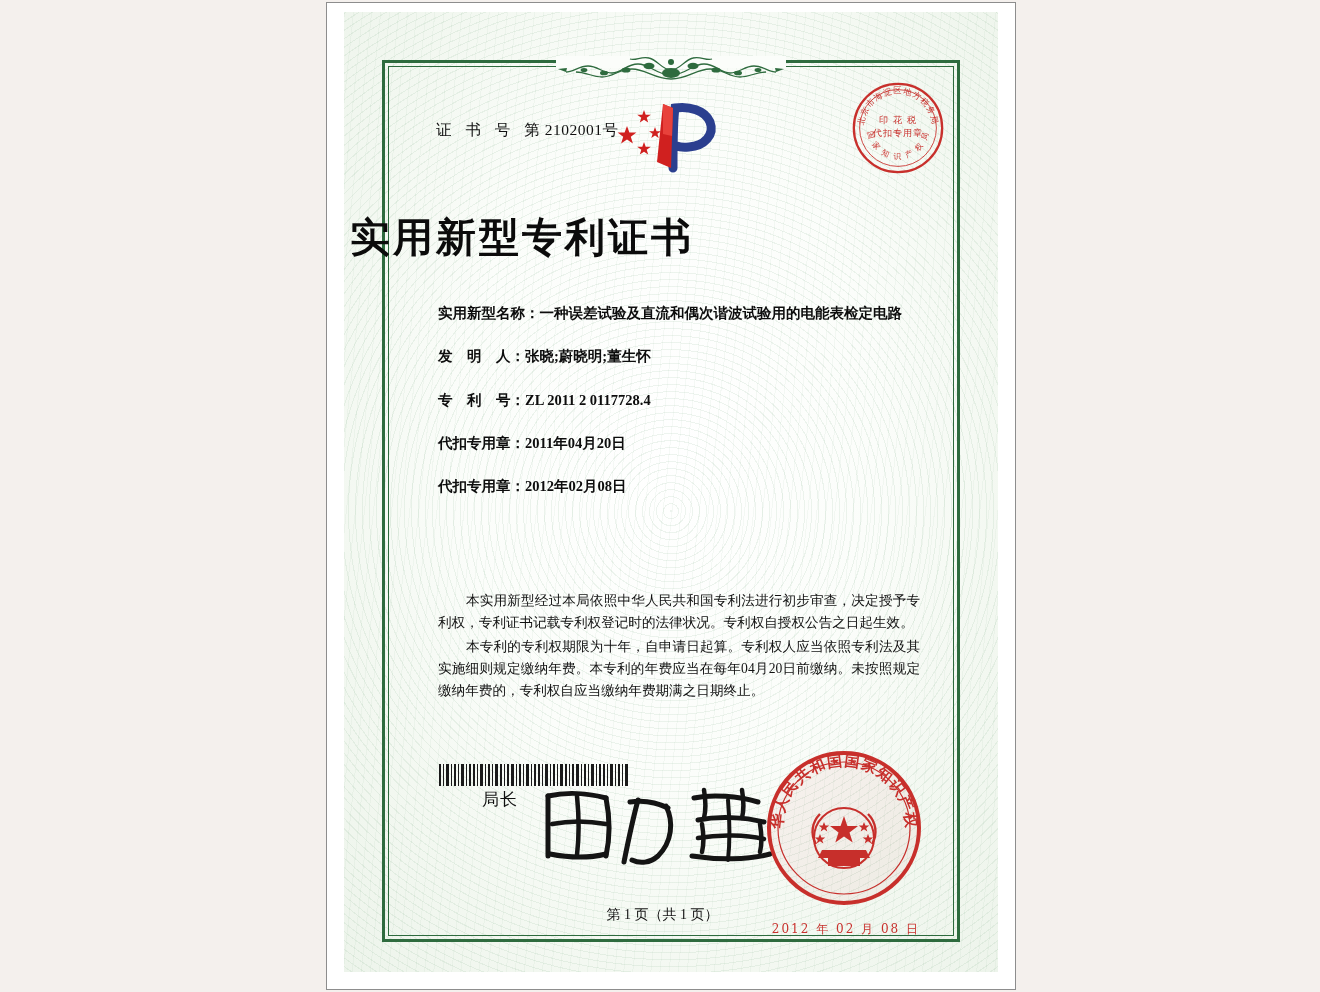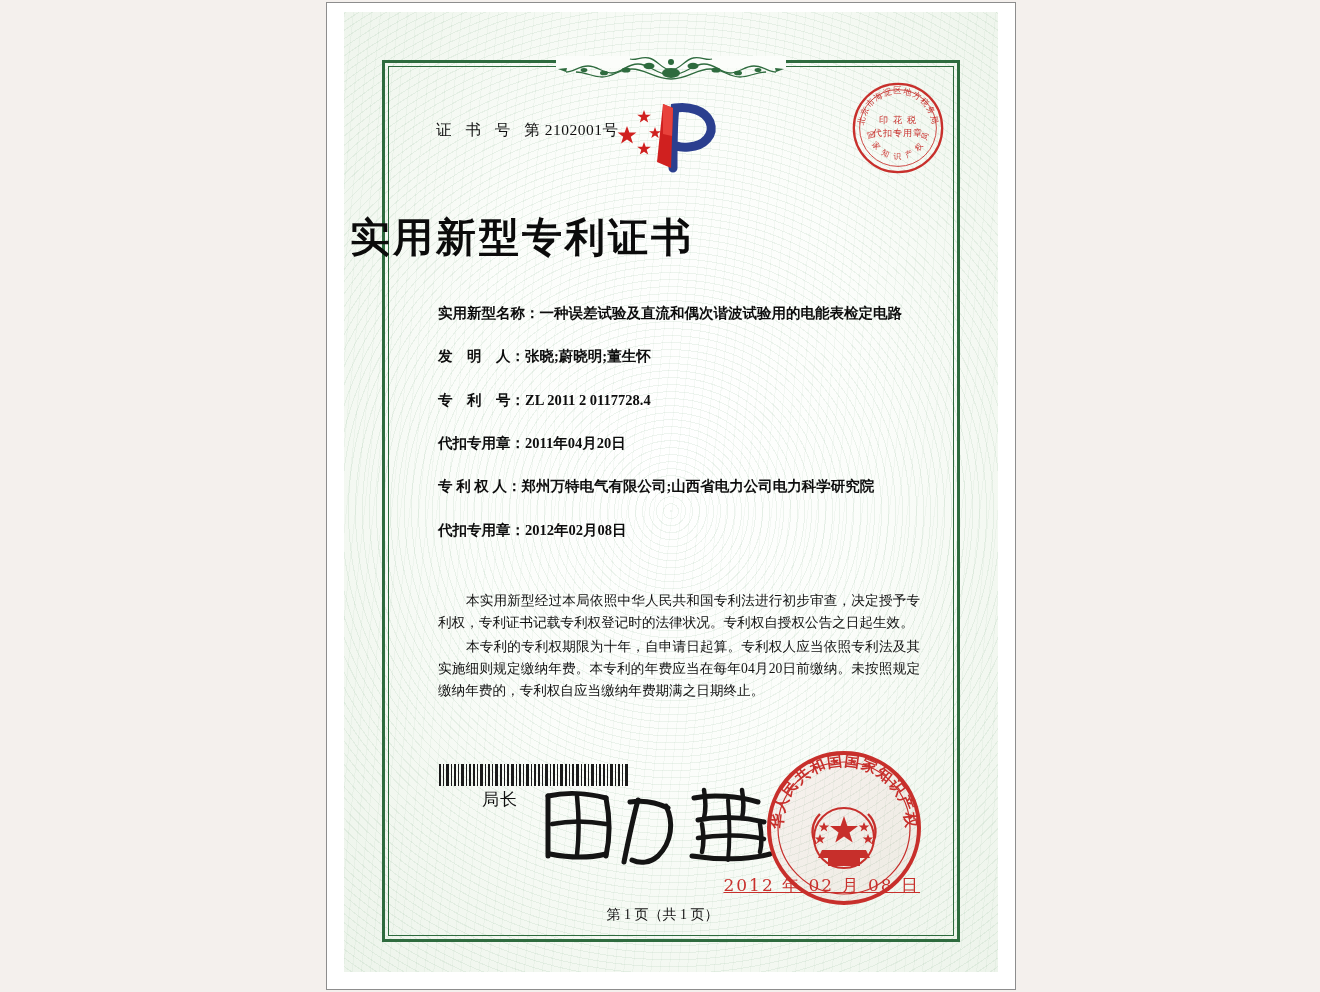--- a/index.html
+++ b/index.html
@@ -210,27 +210,26 @@
     right: 74px;
     top: 736px;
     width: 160px;
     height: 160px;
   }
 
   
   #seal-date {
     position: absolute;
     right: 78px;
-    top: 862px;
-    font-size: 17px;
+    top: 909px;
+    font-size: 12px;
     color: #c8302c;
     letter-spacing: 2px;
     font-family: "DejaVu Serif", serif;
     white-space: nowrap;
-    text-decoration: underline;
   }
 
   
   #footer {
     position: absolute;
     left: 0; right: 17px;
     bottom: 48px;
     text-align: center;
     font-size: 14px;
     color: #111;
@@ -322,23 +321,20 @@
           <span class="k k-spread-1">实用新型名称：</span><span class="v">一种误差试验及直流和偶次谐波试验用的电能表检定电路</span>
         </div>
         <div class="field">
           <span class="k k-spread-1">发　明　人：</span><span class="v">张晓;蔚晓明;董生怀</span>
         </div>
         <div class="field">
           <span class="k k-spread-1">专　利　号：</span><span class="v">ZL  2011  2  0117728.4</span>
         </div>
         <div class="field">
           <span class="k k-spread-1">代扣专用章：</span><span class="v">2011年04月20日</span>
-        </div>
-        <div class="field">
-          <span class="k k-spread-1">专 利 权 人：</span><span class="v">郑州万特电气有限公司;山西省电力公司电力科学研究院</span>
         </div>
         <div class="field">
           <span class="k k-spread-1">代扣专用章：</span><span class="v">2012年02月08日</span>
         </div>
       </div>
 
       <div id="paragraphs">
         <p>本实用新型经过本局依照中华人民共和国专利法进行初步审查，决定授予专利权，专利证书记载专利权登记时的法律状况。专利权自授权公告之日起生效。</p>
         <p>本专利的专利权期限为十年，自申请日起算。专利权人应当依照专利法及其实施细则规定缴纳年费。本专利的年费应当在每年04月20日前缴纳。未按照规定缴纳年费的，专利权自应当缴纳年费期满之日期终止。</p>
       </div>

